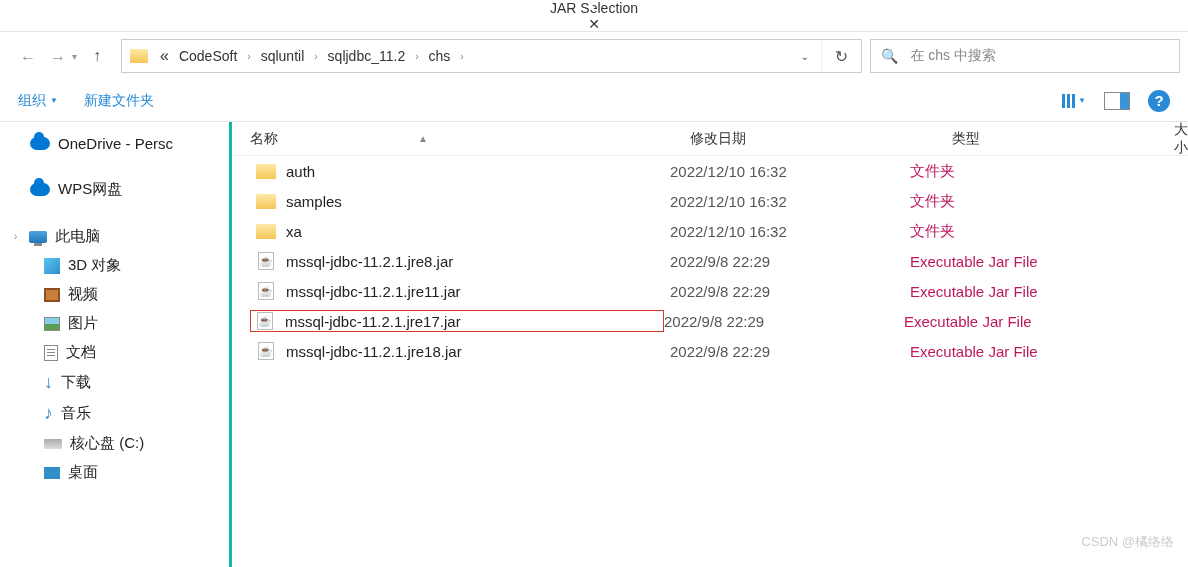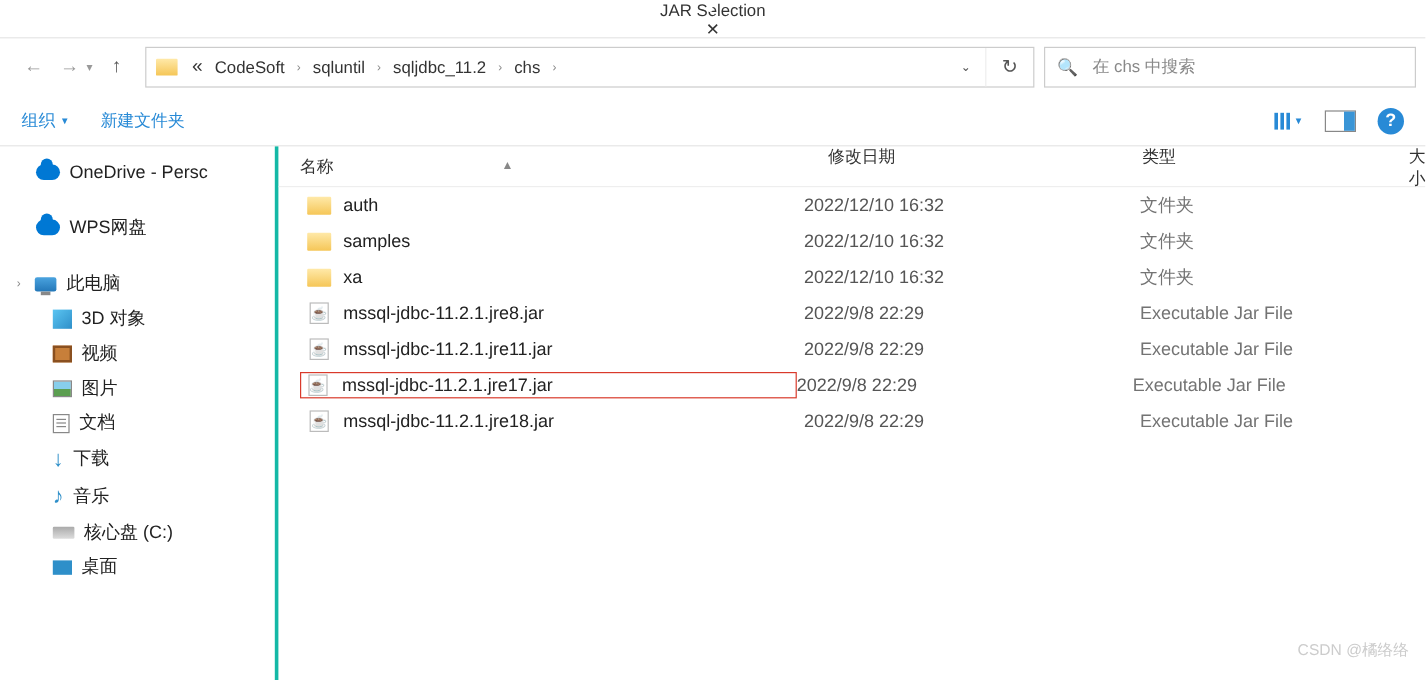--- a/index.html
+++ b/index.html
@@ -54,31 +54,31 @@
     .doc-ic { width: 14px; height: 16px; background: #fff; border: 1px solid #888; position: relative; }
     .doc-ic::after { content:''; position:absolute; top:3px; left:2px; right:2px; height:1px; background:#888; box-shadow: 0 3px 0 #888, 0 6px 0 #888; }
     .dl-ic { color: #2e8fc9; font-size: 18px; font-weight: bold; }
     .music-ic { color: #2e8fc9; font-size: 18px; }
     .desktop-ic { width: 16px; height: 12px; background: #2e8fc9; }
     .disk-ic { width: 18px; height: 10px; background: linear-gradient(#aaa,#ddd); border-radius: 1px; }
     .side-gap { height: 18px; }
     .tree-chev { color: #888; font-size: 10px; margin-left: -16px; margin-right: 4px; }
     
     .filelist { flex: 1; overflow: hidden; }
-    .columns { display: flex; height: 34px; border-bottom: 1px solid #eee; padding-left: 18px; font-size: 14px; color: #333; gap: 24px; }
+    .columns { display: flex; height: 34px; align-items: center; border-bottom: 1px solid #eee; padding-left: 18px; font-size: 14px; color: #333; gap: 24px; }
     .col-name { width: 420px; display: flex; align-items: center; gap: 140px; }
     .sort-ic { color: #888; font-size: 10px; }
     .col-date { width: 240px; }
     .col-type { width: 200px; }
     .col-size { flex: 1; }
     
     .row { display: flex; height: 30px; align-items: center; padding-left: 24px; font-size: 15px; color: #222; cursor: pointer; }
     .row .cell-name { width: 414px; display: flex; align-items: center; gap: 10px; }
     .row .cell-date { width: 240px; color: #555; }
-    .row .cell-type { width: 200px; color: #737373; margin-left: 40px; }
+    .row .cell-type { width: 200px; color: #be185d; }
     .folder-sm { width: 20px; height: 15px; background: linear-gradient(#ffe9a8,#f5c657); border-radius: 1px; }
     .jar-ic { width: 20px; height: 20px; display: flex; align-items: center; justify-content: center; position: relative; }
     .jar-ic::before { content:''; width: 14px; height: 16px; background: #fff; border:1px solid #bbb; position:absolute; }
     .jar-ic::after { content:'☕'; font-size: 11px; position: relative; }
     .row.highlighted .cell-name { border: 1.5px solid #d93a2b; padding: 0 4px; margin-left: -6px; }
     
     .watermark { position: absolute; bottom: 16px; right: 14px; font-size: 13px; color: #ccc; }
   </style>
 </head>
 <body>

